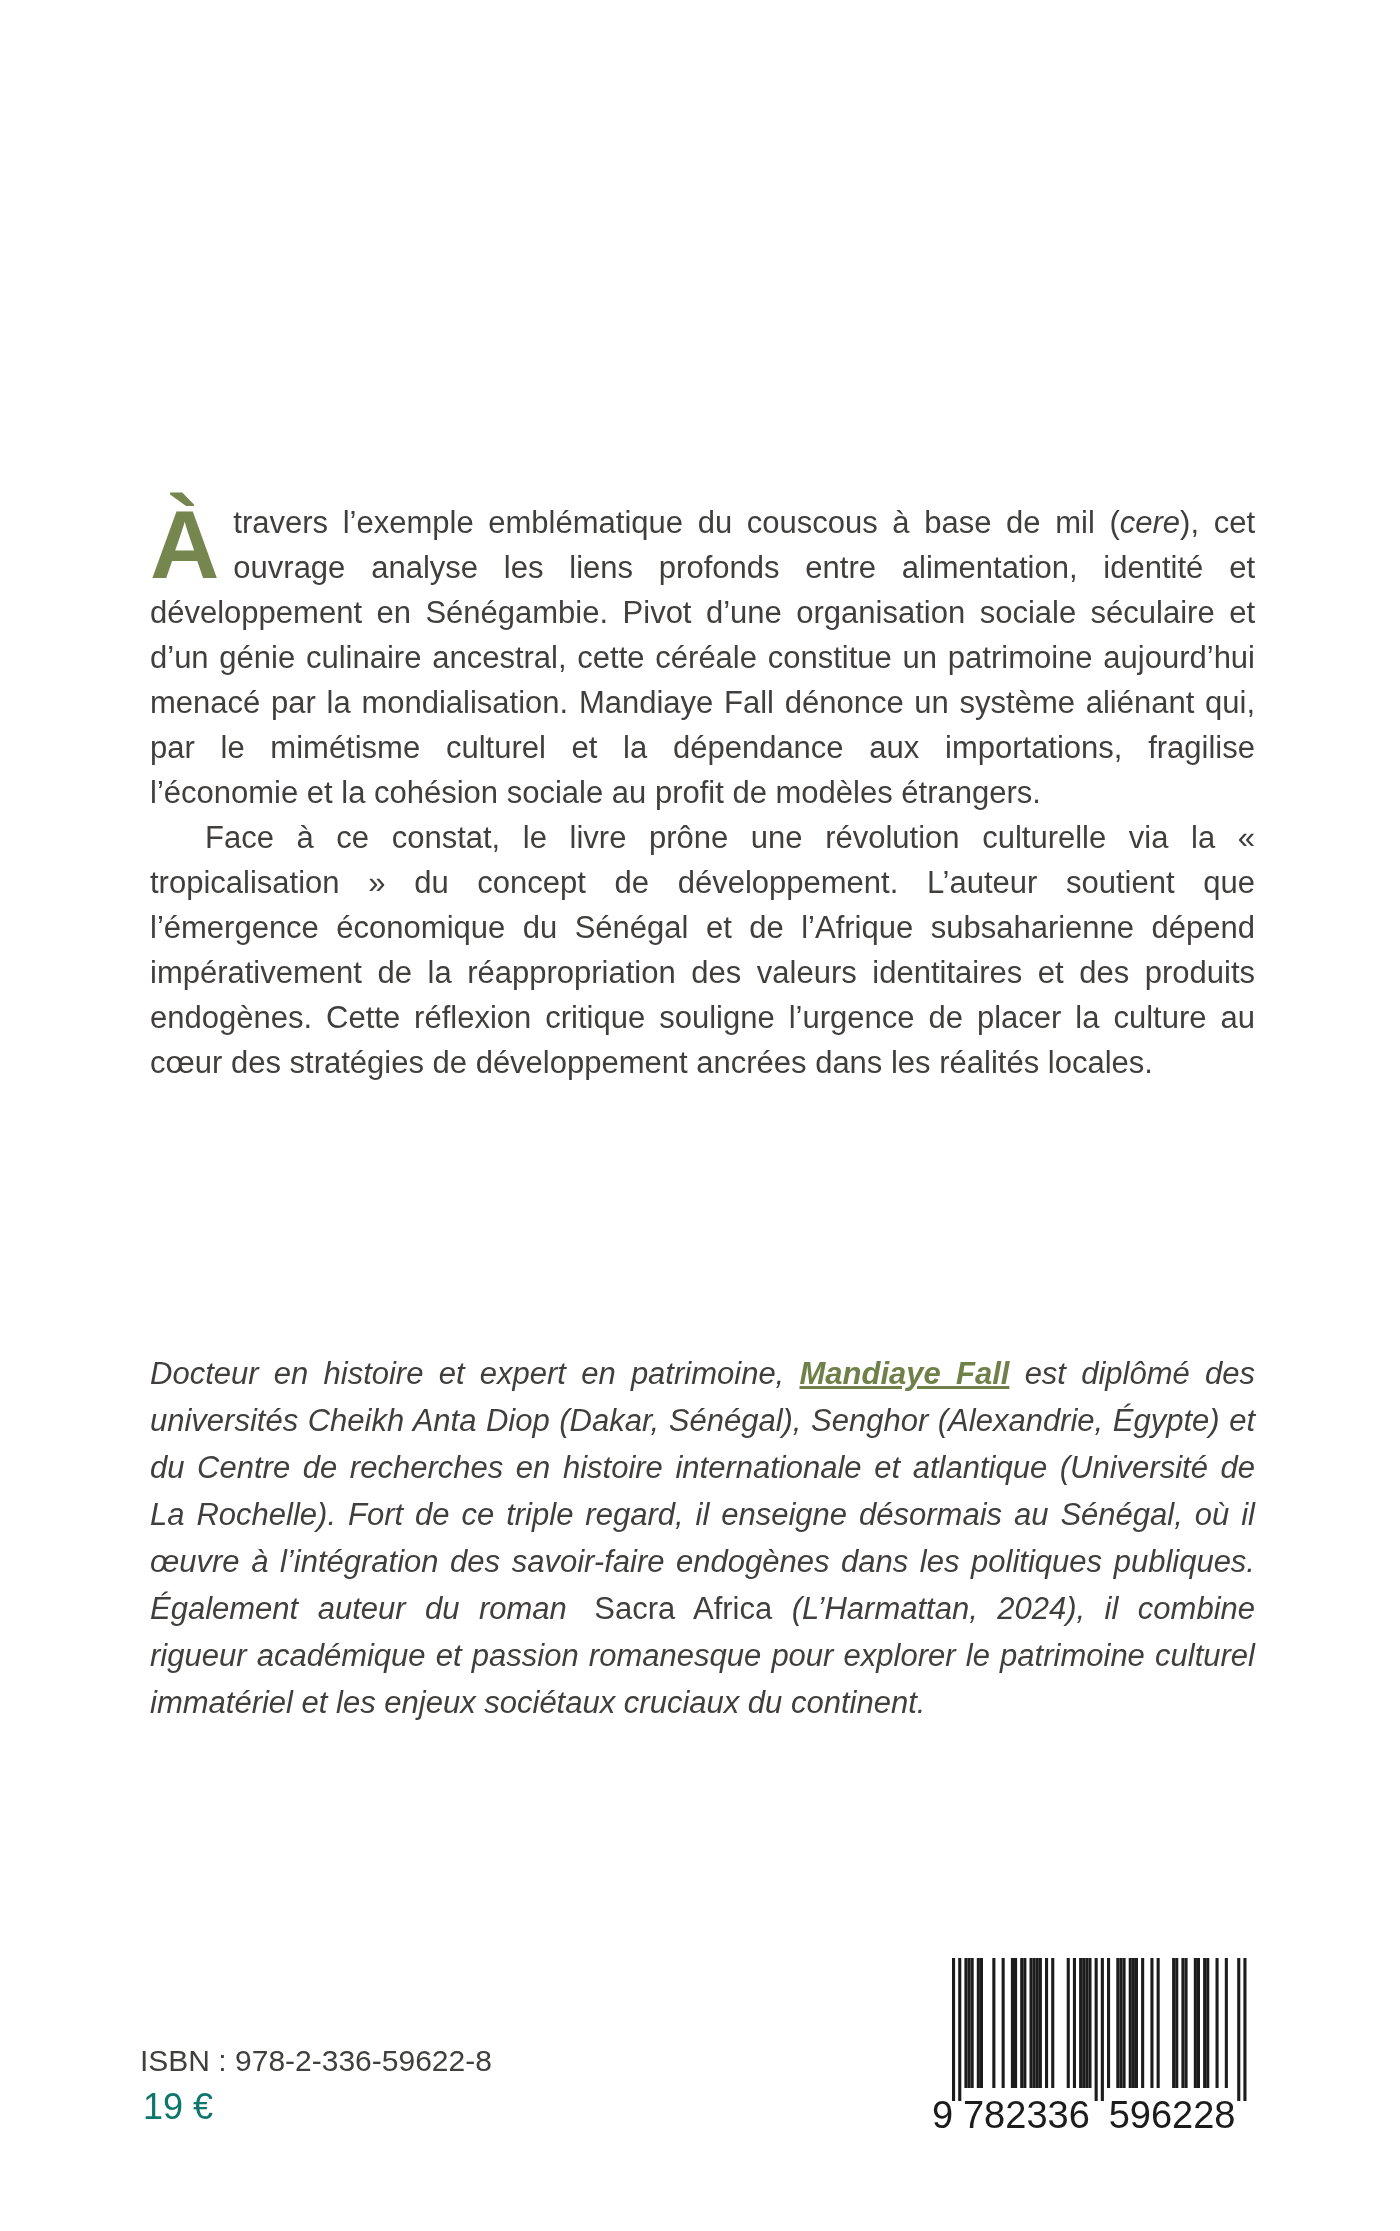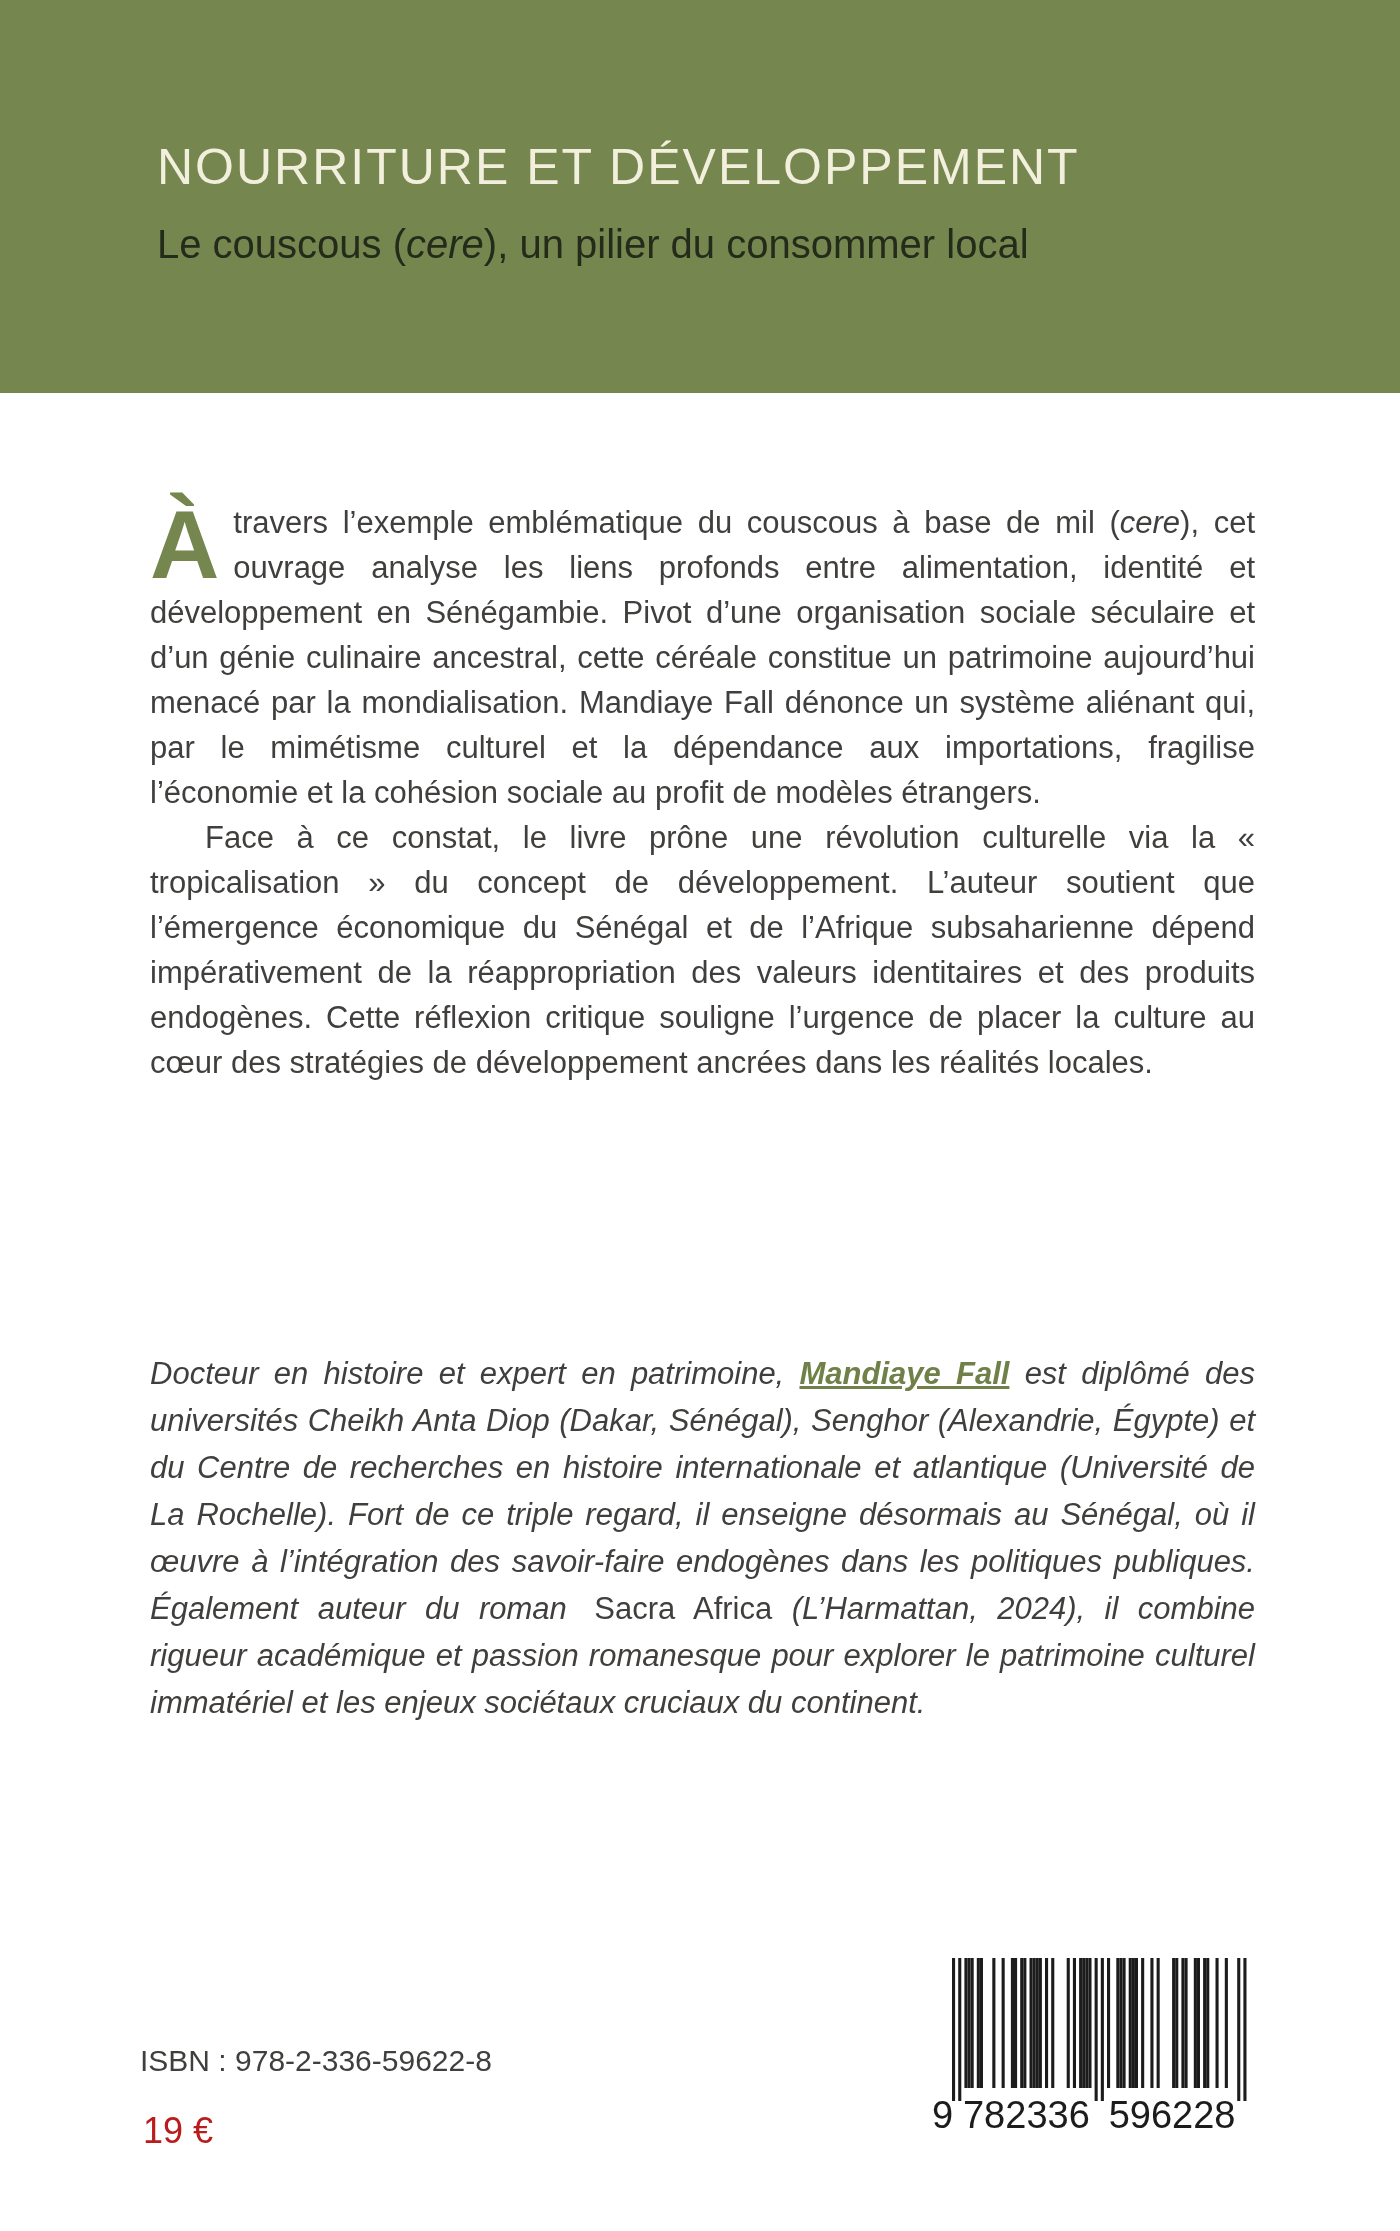--- a/index.html
+++ b/index.html
@@ -64,39 +64,34 @@
     font-size:28px;color:#4a4a47;font-weight:300;
     white-space:nowrap;
   }
   .isbn{
     position:absolute;left:140px;top:2044px;
     font-size:30px;color:#3f3f3d;font-weight:300;
     white-space:nowrap;
   }
   .price{
     position:absolute;left:143px;top:2086px;
-    font-size:36px;color:#b91c1c;font-weight:300;
+    font-size:36px;color:#0f766e;font-weight:300;
     white-space:nowrap;
-    margin-top:24px;
   }
   .barcode{
     position:absolute;left:930px;top:1958px;
     width:330px;height:180px;
     background:#ffffff;
   }
 </style>
 </head>
 <body>
 
 <div class="cover">
 
-  <div class="band">
-    <div class="title">NOURRITURE ET DÉVELOPPEMENT</div>
-    <div class="subtitle"><span>Le couscous (</span><i>cere</i><span>), un pilier du consommer local</span></div>
-  </div>
 
   <div class="synopsis">
     <p><span class="dropcap">À</span><span>travers l’exemple emblématique du couscous à base de mil (</span><i>cere</i><span>), cet ouvrage analyse les liens profonds entre alimentation, identité et développement en Sénégambie. Pivot d’une organisation sociale séculaire et d’un génie culinaire ancestral, cette céréale constitue un patrimoine aujourd’hui menacé par la mondialisation. Mandiaye Fall dénonce un système aliénant qui, par le mimétisme culturel et la dépendance aux importations, fragilise l’économie et la cohésion sociale au profit de modèles étrangers.</span></p>
     <p class="para2">Face à ce constat, le livre prône une révolution culturelle via la « tropicalisation » du concept de développement. L’auteur soutient que l’émergence économique du Sénégal et de l’Afrique subsaharienne dépend impérativement de la réappropriation des valeurs identitaires et des produits endogènes. Cette réflexion critique souligne l’urgence de placer la culture au cœur des stratégies de développement ancrées dans les réalités locales.</p>
   </div>
 
   <div class="bio"><span>Docteur en histoire et expert en patrimoine, </span><span class="author">Mandiaye Fall</span><span> est diplômé des universités Cheikh Anta Diop (Dakar, Sénégal), Senghor (Alexandrie, Égypte) et du Centre de recherches en histoire internationale et atlantique (Université de La Rochelle). Fort de ce triple regard, il enseigne désormais au Sénégal, où il œuvre à l’intégration des savoir-faire endogènes dans les politiques publiques. Également auteur du roman </span><span class="novel">Sacra Africa</span><span> (L’Harmattan, 2024), il combine rigueur académique et passion romanesque pour explorer le patrimoine culturel immatériel et les enjeux sociétaux cruciaux du continent.</span></div>
 
   <div class="isbn">ISBN : 978-2-336-59622-8</div>
   <div class="price">19 €</div>

